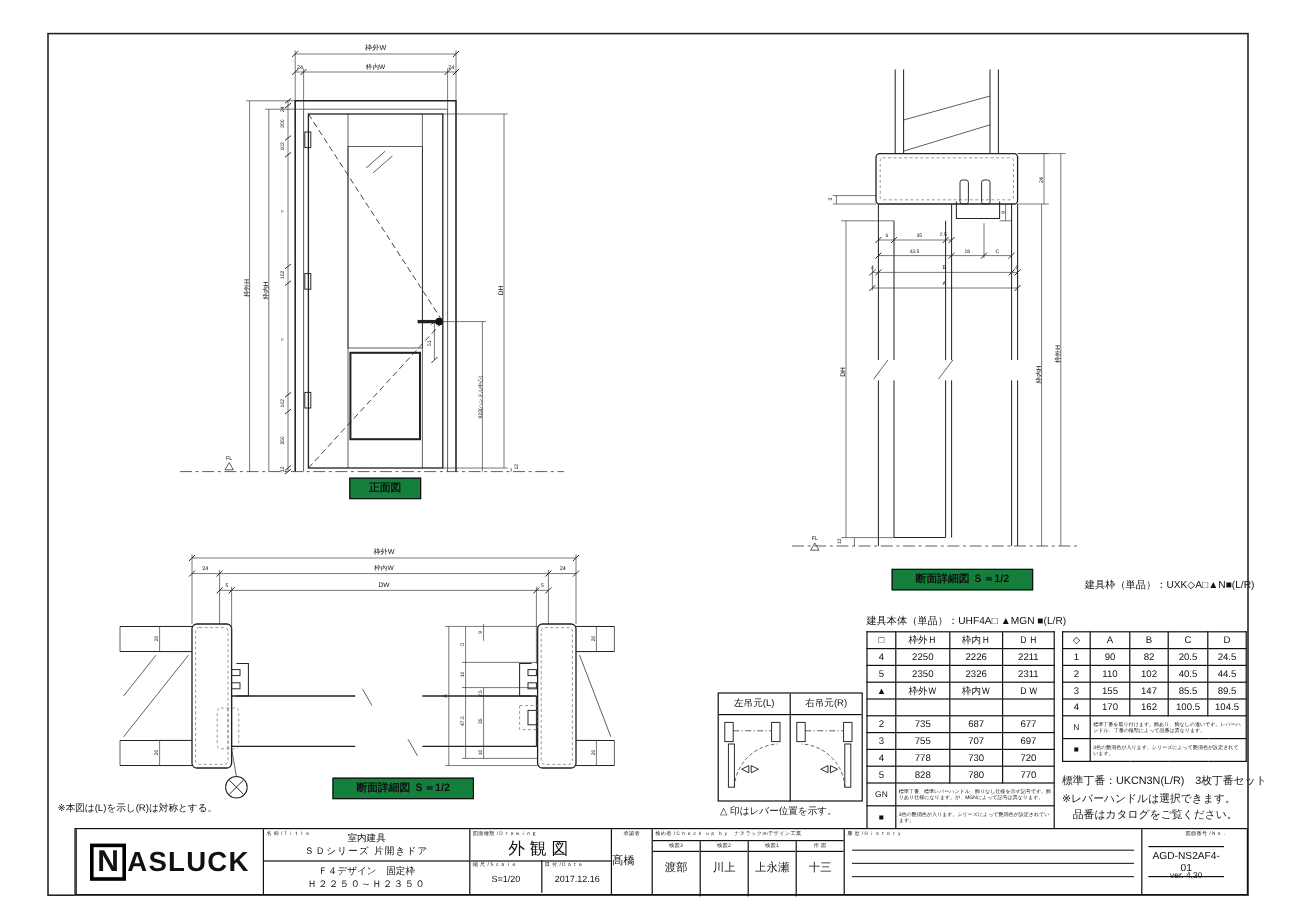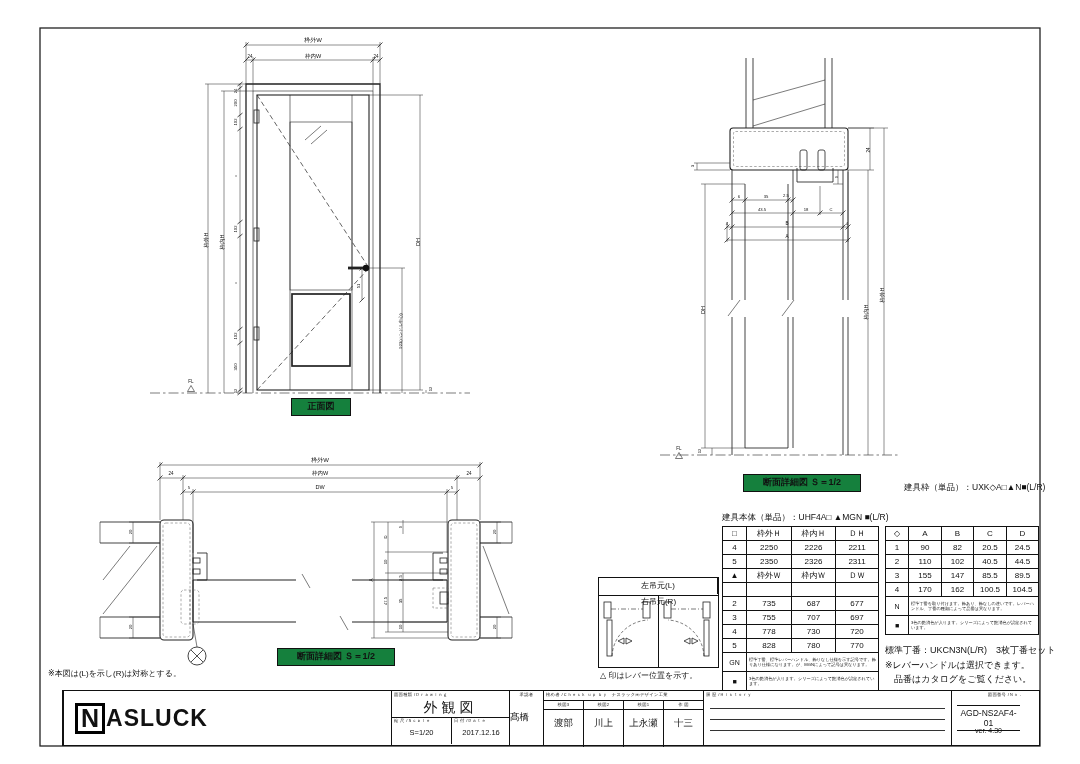--- a/index.html
+++ b/index.html
@@ -22,21 +22,21 @@
   #cad text{fill:#111;stroke:none;font-family:"Liberation Sans","DejaVu Sans",sans-serif;font-size:5px;text-anchor:middle}
   #cad .t42{font-size:4.2px}
   #cad .t45{font-size:4.5px}
   #cad .t55{font-size:5.5px}
   #cad .t6{font-size:6px}
   
   .viewlabel{position:absolute;border:1px solid #111;background:#15803d;text-align:center;
              font-size:9px;line-height:15px;font-weight:bold;}
   
   #hingepanel{position:absolute;left:598px;top:577px;width:121px;height:91px;border:1.2px solid #111;box-sizing:border-box;background:#fff;}
-  #hingepanel .hp-head{display:flex;height:17px;border-bottom:1px solid #111;flex-direction:column;}
+  #hingepanel .hp-head{display:flex;height:17px;border-bottom:1px solid #111;}
   #hingepanel .hp-head div{flex:1;text-align:center;font-size:8px;line-height:16px;}
   #hingepanel .hp-head div:first-child{border-right:1px solid #111;}
   #hingepanel .hp-body{display:flex;height:72px;}
   #hingepanel .hp-cell{flex:1;}
   #hingepanel .hp-cell:first-child{border-right:1px solid #111;}
   .mini line,.mini path,.mini rect,.mini polygon{stroke:#222;fill:none;stroke-width:.8}
   .mini .dsh{stroke-dasharray:3 2;stroke-width:.6}
   .mini .cl{stroke-dasharray:5 2 1 2;stroke-width:.6}
   #hingenote{position:absolute;left:600px;top:670px;font-size:8px;}
   
@@ -540,20 +540,32 @@
 
 <div class="atext" style="left:885px;top:644px;font-size:9px;">標準丁番：UKCN3N(L/R)　3枚丁番セット</div>
 <div class="atext" style="left:885px;top:659px;font-size:9px;">※レバーハンドルは選択できます。</div>
 <div class="atext" style="left:885px;top:673px;font-size:9px;">　品番はカタログをご覧ください。</div>
 
 <div id="tblock">
   <div class="cell" id="tb-logo">
     <span class="logo-n">N</span>
         <span class="logo-rest">ASLUCK</span>
   </div>
+  <div class="cell" id="tb-title">
+    <span class="tiny lab">名 称 /Ｔｉｔｌｅ</span>
+    <div class="half" style="top:0;height:26px;">
+      <div class="l1">室内建具</div>
+      <div class="l2">ＳＤシリーズ 片開きドア</div>
+    </div>
+    <div class="div"></div>
+    <div class="half" style="top:27px;height:26px;">
+      <div class="l1">Ｆ４デザイン　固定枠</div>
+      <div class="l2">Ｈ２２５０～Ｈ２３５０</div>
+    </div>
+  </div>
   <div class="cell" id="tb-draw">
     <span class="tiny lab">図面種類 /Ｄｒａｗｉｎｇ</span>
     <div class="val">外観図</div>
     <div class="div"></div>
     <div class="sub" style="left:0;width:59px;">
       <span class="tiny lab2">縮 尺 /Ｓｃａｌｅ</span>
       <div class="v">S=1/20</div>
     </div>
     <div class="sub" style="left:59px;width:59px;border-left:1px solid #111;">
       <span class="tiny lab2">日 付 /Ｄａｔｅ</span>

